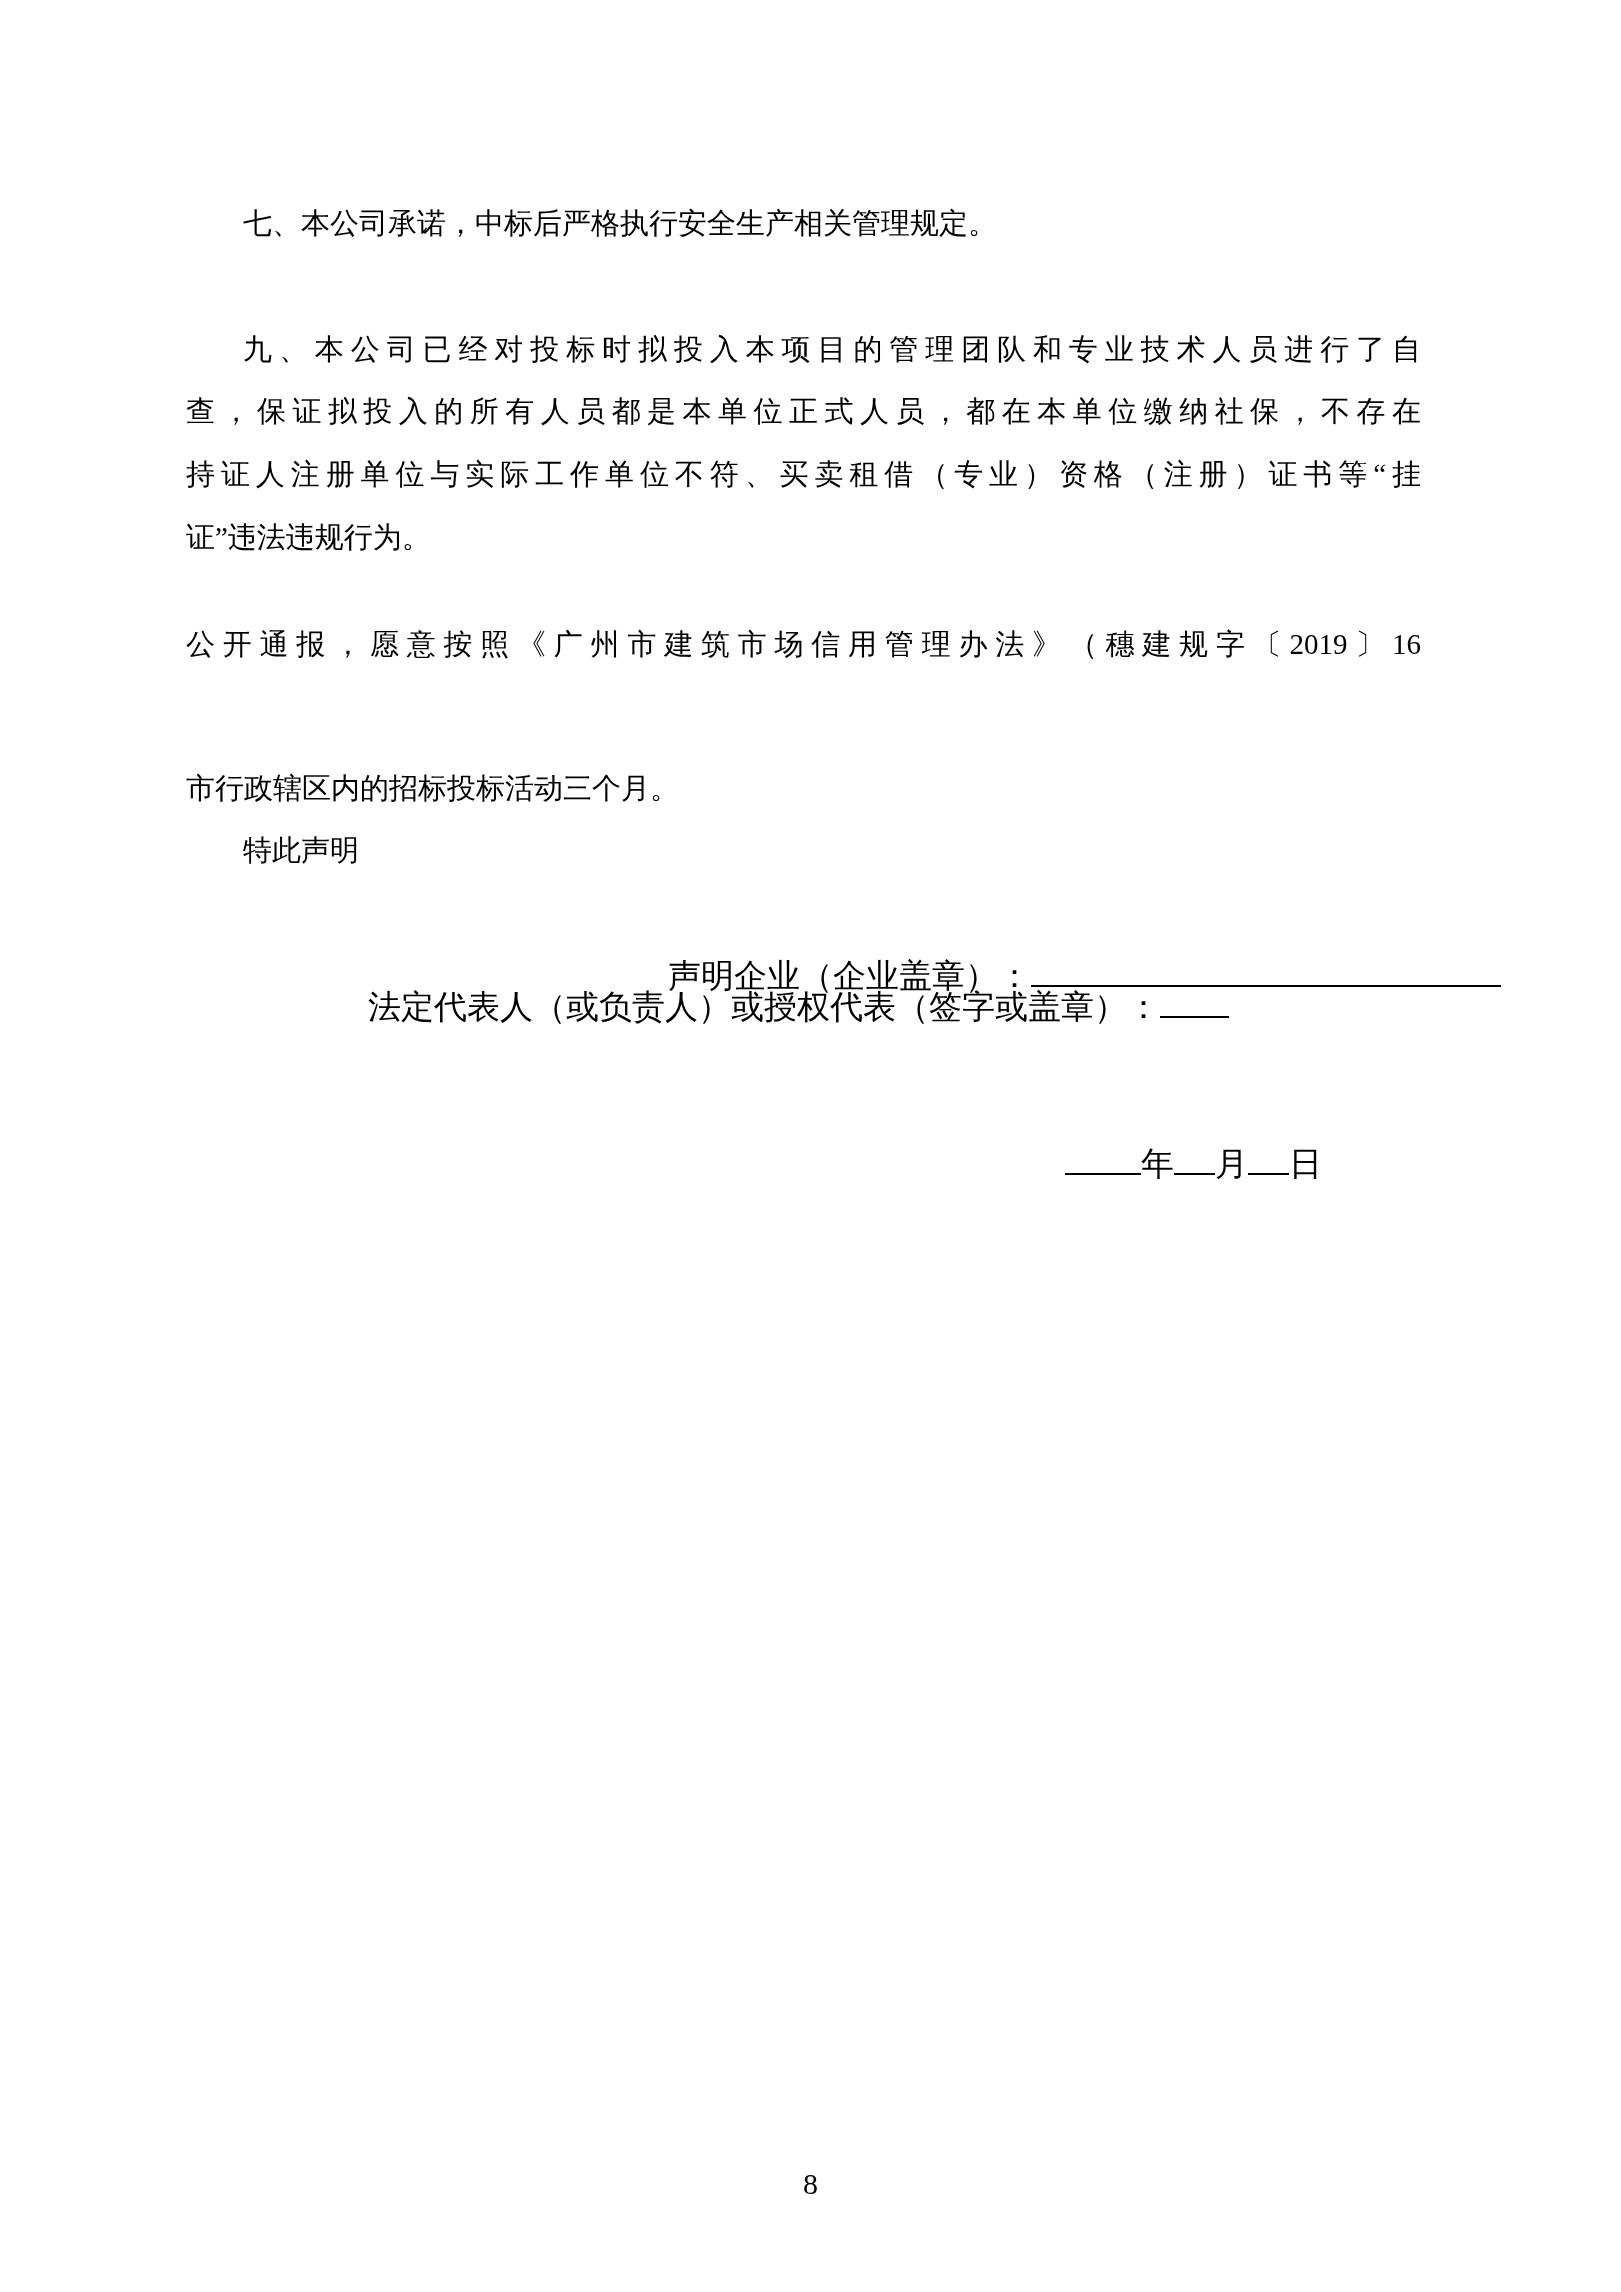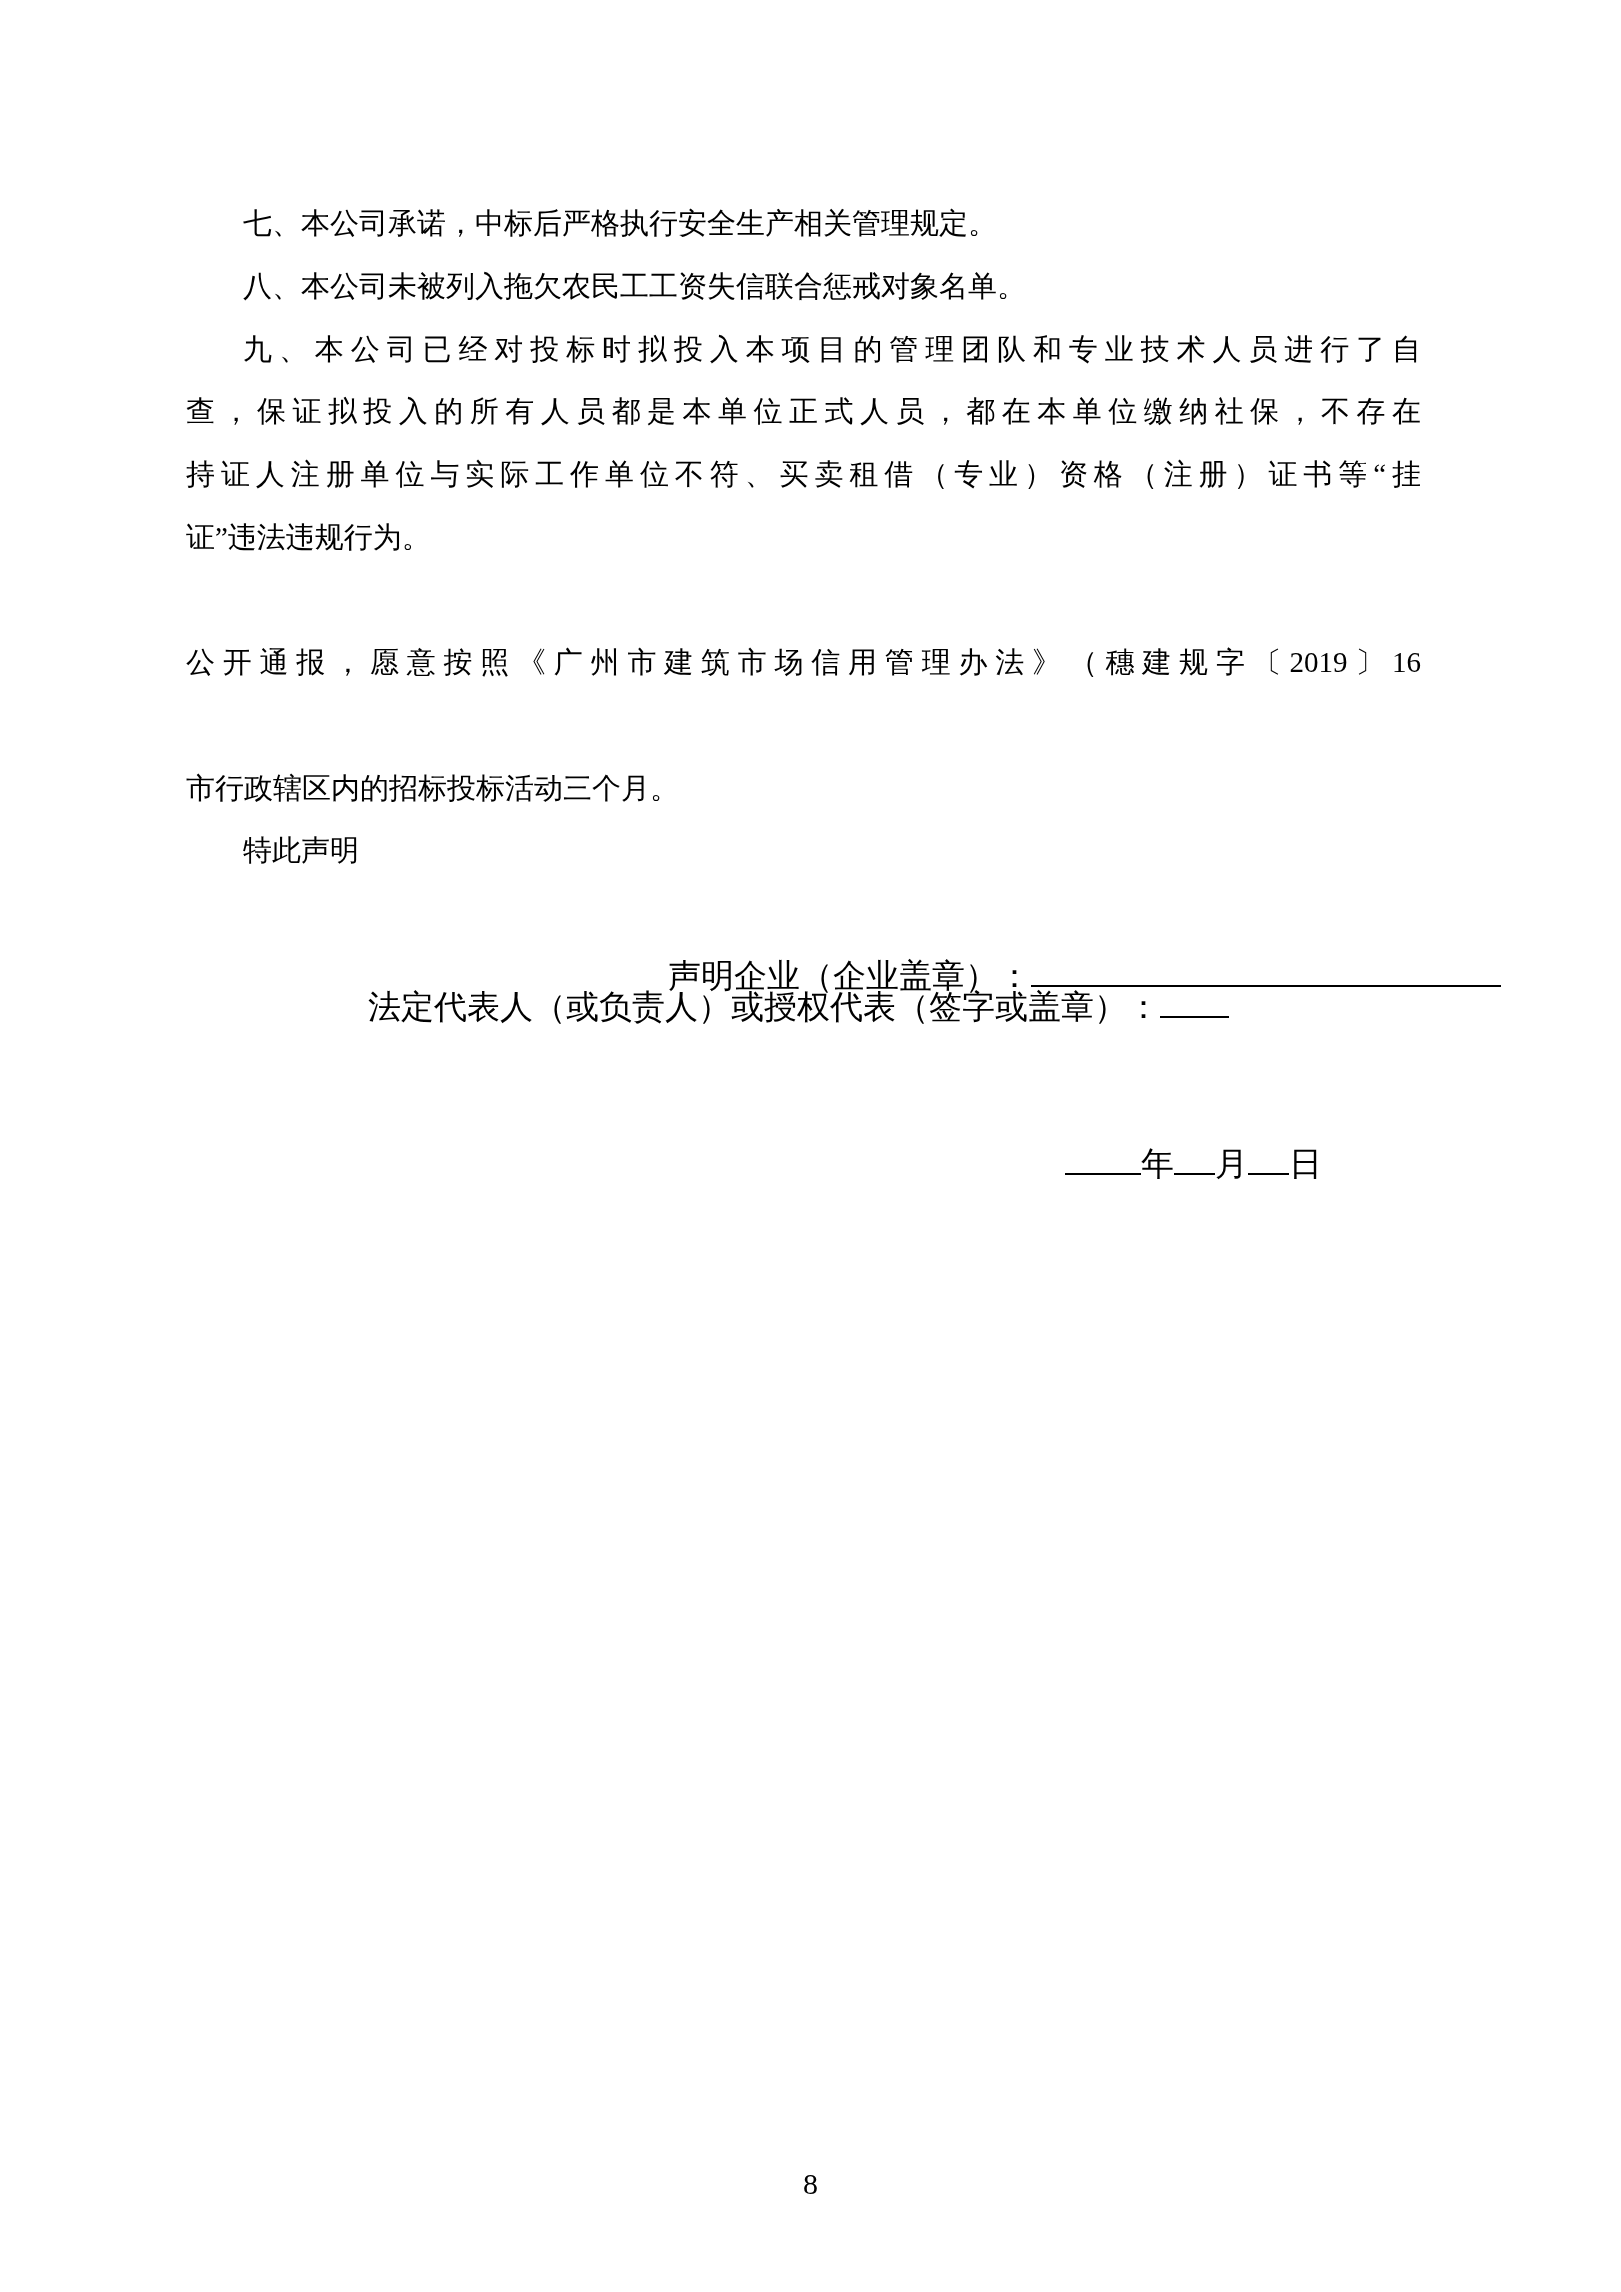--- a/index.html
+++ b/index.html
@@ -55,32 +55,31 @@
     color: #000000;
   }
 </style>
 </head>
 <body>
 
 <div class="page">
 
   <div class="line indent" style="top:192px">七、本公司承诺，中标后严格执行安全生产相关管理规定。</div>
 
-  <div class="line indent" style="top:255px">八、本公司未被列入拖欠农民工工资失信联合惩戒对象名单。</div>
 
   <div class="line indent fill" style="top:318px">九、本公司已经对投标时拟投入本项目的管理团队和专业技术人员进行了自</div>
 
   <div class="line fill" style="top:380px">查，保证拟投入的所有人员都是本单位正式人员，都在本单位缴纳社保，不存在</div>
 
   <div class="line fill" style="top:443px">持证人注册单位与实际工作单位不符、买卖租借（专业）资格（注册）证书等“挂</div>
 
   <div class="line" style="top:506px">证”违法违规行为。</div>
 
 
-  <div class="line fill" style="top:631px">公开通报，愿意按照《广州市建筑市场信用管理办法》（穗建规字〔2019〕16</div>
+  <div class="line fill" style="top:613px">公开通报，愿意按照《广州市建筑市场信用管理办法》（穗建规字〔2019〕16</div>
 
 
   <div class="line indent" style="top:819px">特此声明</div>
 
   <div class="line" style="top:757px">市行政辖区内的招标投标活动三个月。</div>
 
   <div class="sigline" style="left:668px; top:945px">
     <span>声明企业（企业盖章）：</span><span class="blank blank-company"></span>
   </div>
 

